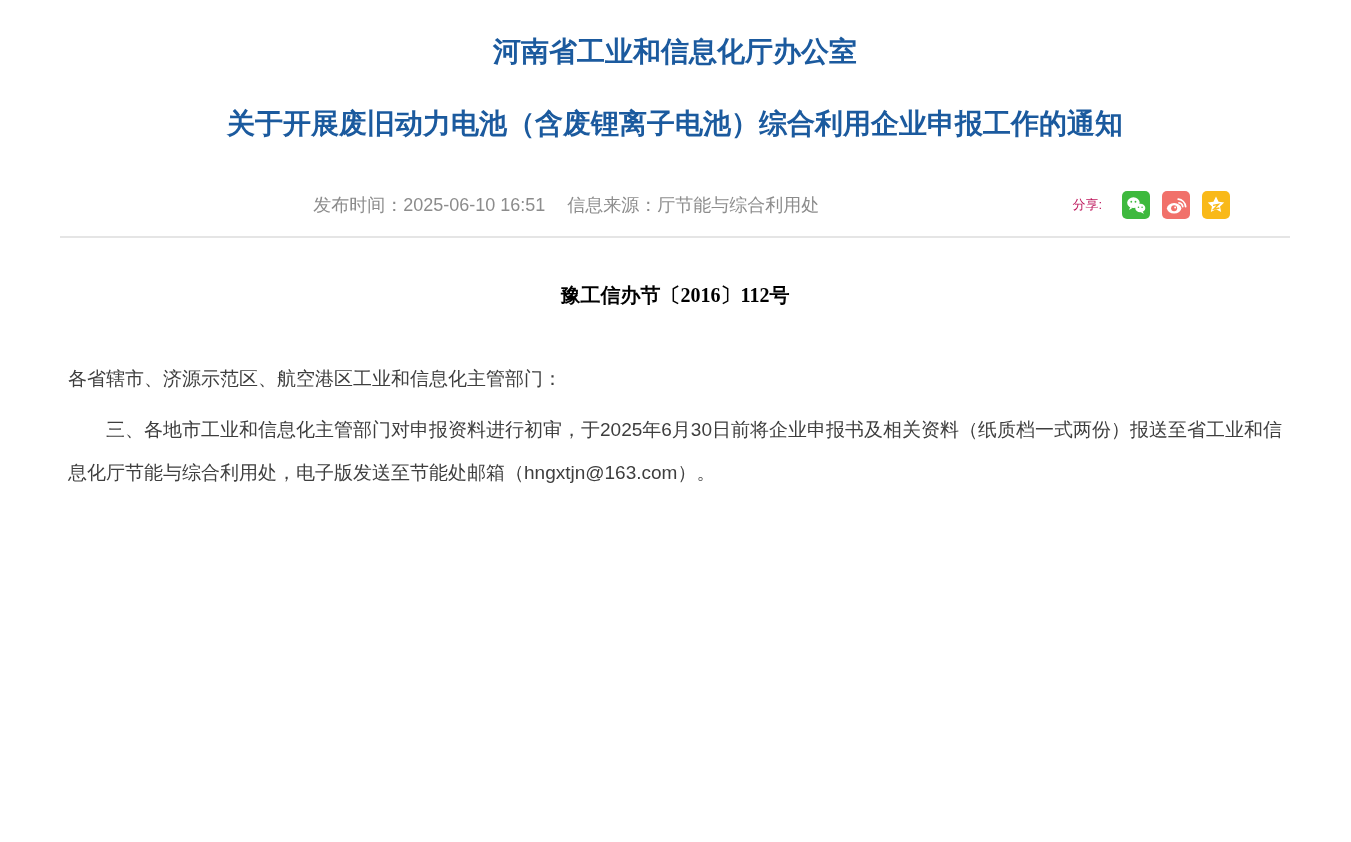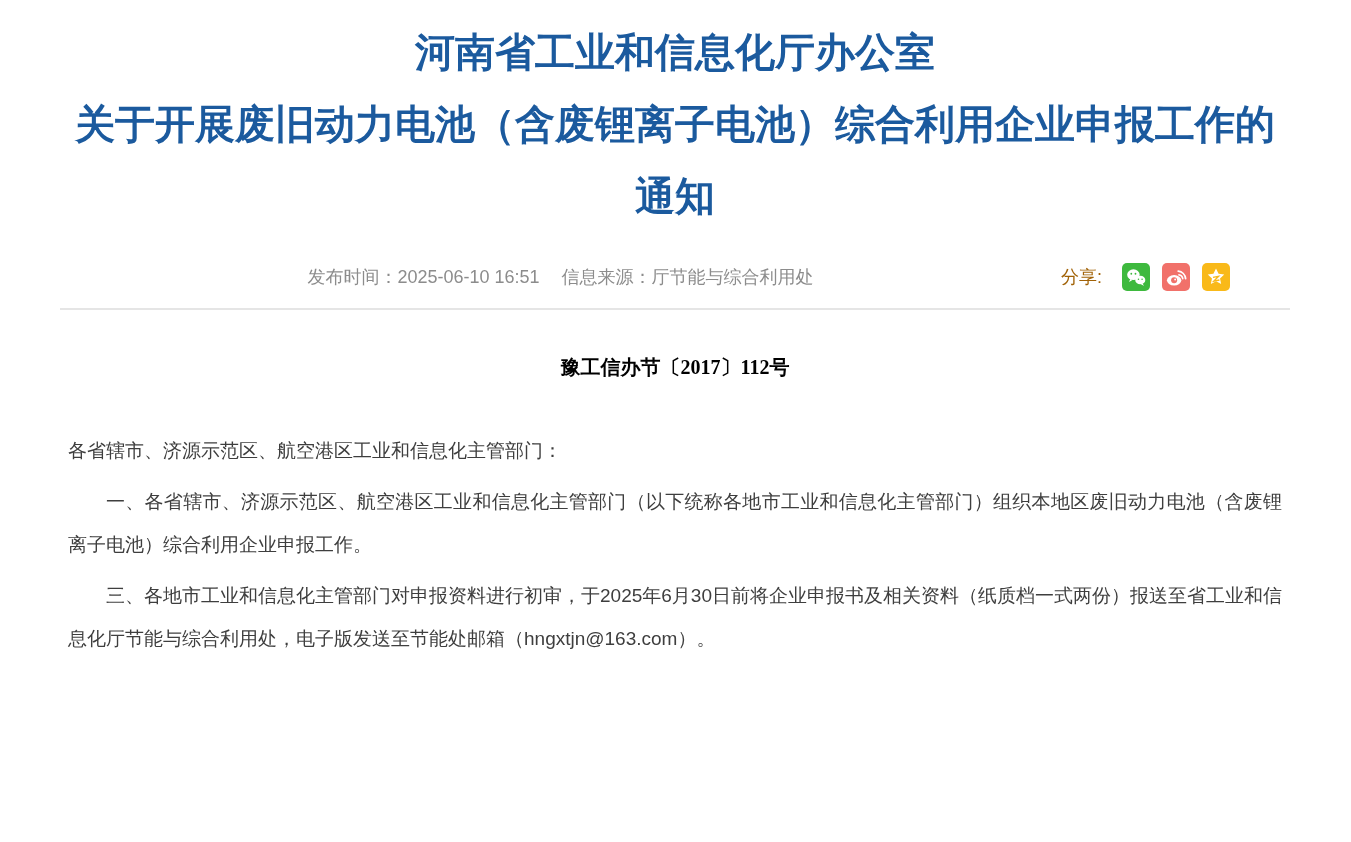--- a/index.html
+++ b/index.html
@@ -12,21 +12,21 @@
   html,body{margin:0;padding:0;}
   body{
     width:1351px;height:842px;overflow:hidden;background:#ffffff;
     font-family:"Liberation Sans","DejaVu Sans",sans-serif;
   }
   .container{width:1351px;padding:0 61px 0 60px;}
   .title{
     margin:16px auto 0 auto;
     text-align:center;
     color:var(--c-title);
-    font-size:40px;
+    font-size:28px;
     line-height:72px;
     font-weight:600;
   }
   .title .tline{display:block;}
   .title .tline2{display:inline;}
   .meta-row{
     margin-top:22px;
     height:46px;
     display:flex;
     align-items:center;
@@ -39,22 +39,22 @@
     white-space:nowrap;
   }
   .meta-center .src-label{margin-left:22px;}
   .share-block{
     flex:0 0 auto;
     display:flex;
     align-items:center;
     padding-right:48px;
   }
   .share-label{
-    color:#a16207;
-    font-size:18px;
+    color:#be185d;
+    font-size:13px;
     margin-right:20px;
   }
   .share-btn{
     width:28px;height:28px;
     border-radius:5px;
     margin-right:12px;
     border:none;
     padding:2px;
     cursor:pointer;
     display:flex;align-items:center;justify-content:center;
@@ -136,21 +136,20 @@
             <polygon fill="#ffffff" points="14,4.2 17,10.3 23.6,11.1 18.7,15.7 20,22.2 14,19 8,22.2 9.3,15.7 4.4,11.1 11,10.3"></polygon>
             <path d="M10.5 14.5 L17 13.2 L11.5 18.8 L18 17.5" stroke="var(--c-favorite)" stroke-width="1.6" fill="none"></path>
           </svg>
         </span>
       </button>
     </div>
   </div>
 
   <div class="divider"></div>
 
-  <div class="doc-number">豫工信办节〔2017〕112号</div>
+  <div class="doc-number">豫工信办节〔2016〕112号</div>
 
   <div class="article">
     <p>各省辖市、济源示范区、航空港区工业和信息化主管部门：</p>
-    <p class="indent">一、各省辖市、济源示范区、航空港区工业和信息化主管部门（以下统称各地市工业和信息化主管部门）组织本地区废旧动力电池（含废锂离子电池）综合利用企业申报工作。</p>
     <p class="indent">三、各地市工业和信息化主管部门对申报资料进行初审，于2025年6月30日前将企业申报书及相关资料（纸质档一式两份）报送至省工业和信息化厅节能与综合利用处，电子版发送至节能处邮箱（hngxtjn@163.com）。</p>
   </div>
 
 </div>
 
 </body></html>

